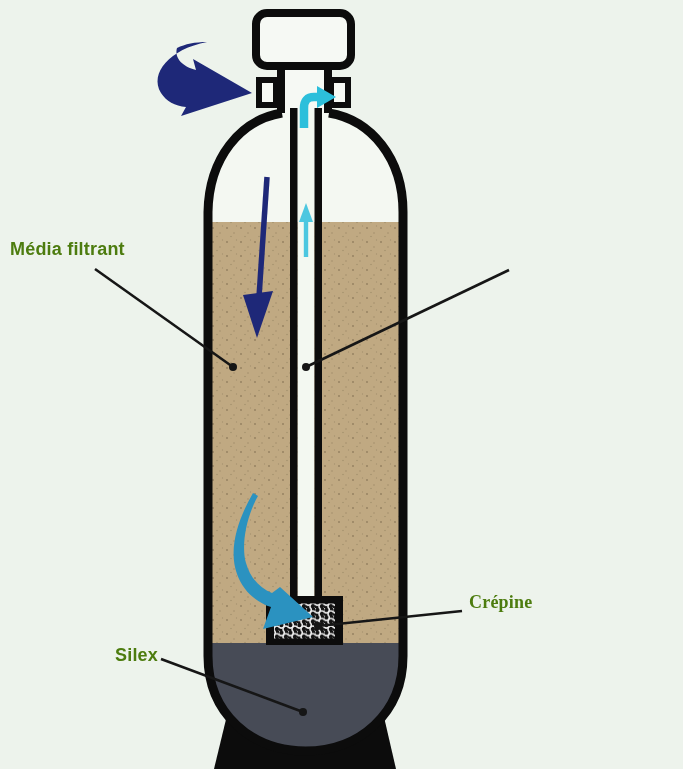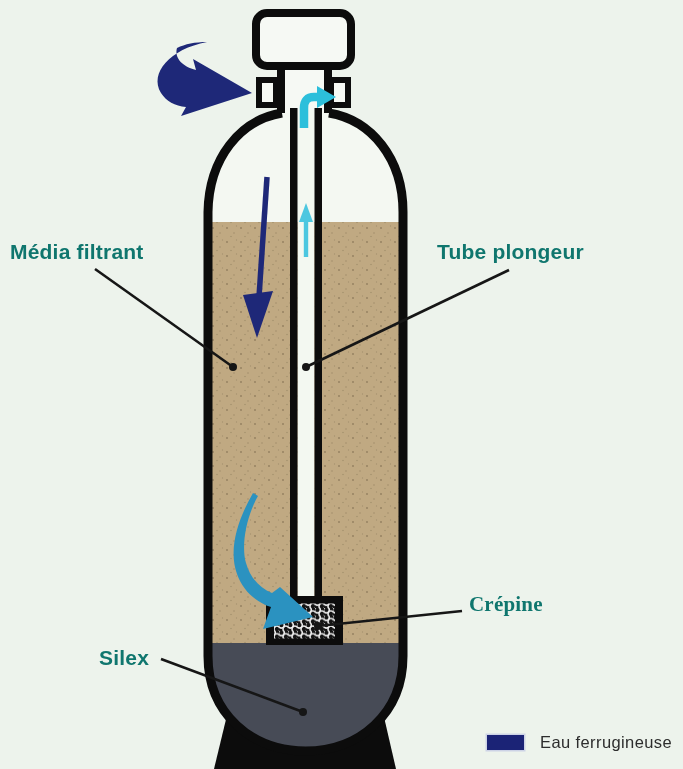--- a/index.html
+++ b/index.html
@@ -7,30 +7,30 @@
     position:relative;
     width:683px;height:769px;
     background:#edf3ec;
     overflow:hidden;
     font-family:"Liberation Sans", sans-serif;
   }
   #stage svg{position:absolute;left:0;top:0;}
   .lbl{
     position:absolute;
     font-weight:700;
-    font-size:21px;
+    font-size:18px;
     line-height:1.1;
-    color:#0f766e;
+    color:#4d7c0f;
     white-space:nowrap;
     letter-spacing:0.2px;
   }
   #lbl-media{left:10px;top:240px;}
   #lbl-tube{left:437px;top:240px;}
   #lbl-crepine{left:469px;top:593px;font-family:Liberation Serif, serif;}
-  #lbl-silex{left:99px;top:646px;}
+  #lbl-silex{left:115px;top:646px;}
   #legend{
     position:absolute;left:487px;top:733px;
     display:flex;align-items:center;gap:16px;
   }
   #legend .swatch{
     width:37px;height:15px;
     background:#1b2376;
     box-shadow:0 0 0 1.5px #cdd3e6;
   }
   #legend .legend-text{
@@ -134,22 +134,17 @@
     </g>
     <g fill="#161616">
       <circle cx="233" cy="367" r="4"></circle>
       <circle cx="306" cy="367" r="4"></circle>
       <circle cx="318" cy="626" r="4"></circle>
       <circle cx="303" cy="712" r="4"></circle>
     </g>
   </svg>
 
   <div class="lbl" id="lbl-media">Média filtrant</div>
-  <div class="lbl" id="lbl-tube">Tube plongeur</div>
   <div class="lbl" id="lbl-crepine">Crépine</div>
   <div class="lbl" id="lbl-silex">Silex</div>
 
-  <div id="legend">
-    <span class="swatch"></span>
-    <span class="legend-text">Eau ferrugineuse</span>
-  </div>
 
 </div>
 
 </body></html>

